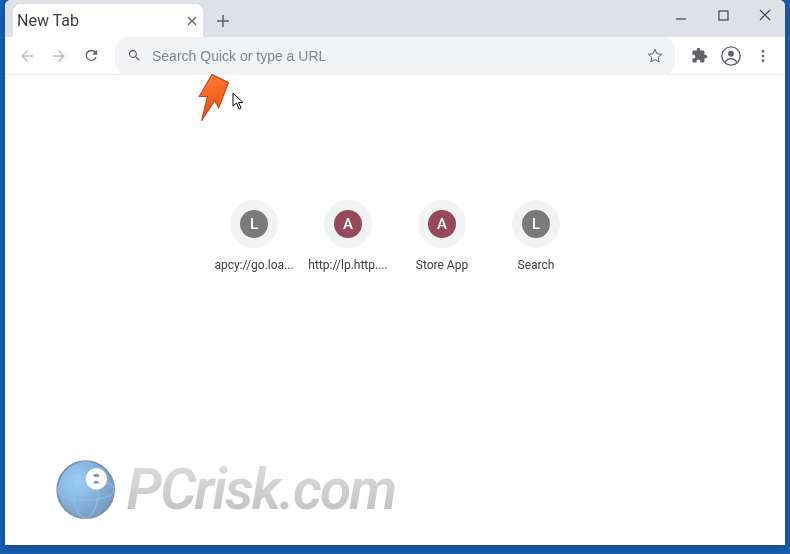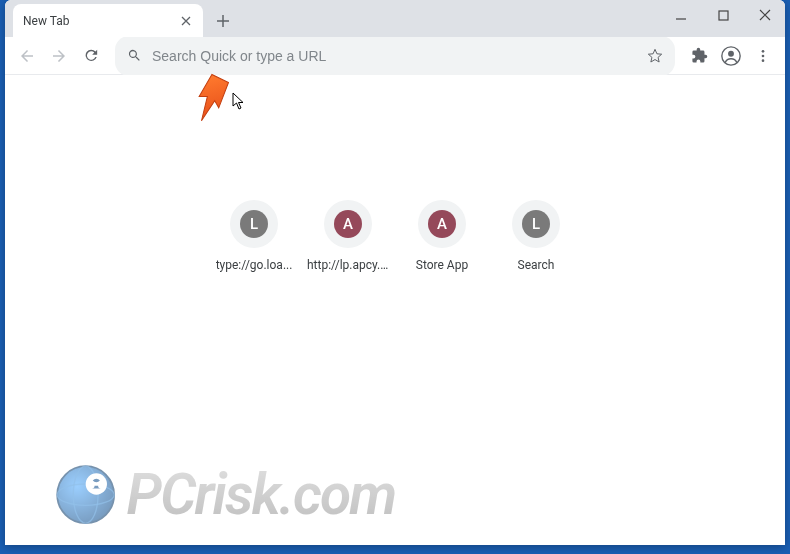--- a/index.html
+++ b/index.html
@@ -30,22 +30,22 @@
     padding-left: 8px;
     position: relative;
   }
   .tab {
     background: #fff;
     height: 33px;
     min-width: 190px;
     border-radius: 8px 8px 0 0;
     display: flex;
     align-items: center;
-    padding: 0 10px;
-    font-size: 12px;
+    padding: 0 4px;
+    font-size: 16px;
     color: #3c4043;
     position: relative;
   }
   .tab-title { flex: 1; }
   .tab-close { width: 14px; height: 14px; display: flex; align-items: center; justify-content: center; color: #5f6368; font-size: 14px; cursor: pointer; }
   .new-tab-btn {
     width: 28px;
     height: 28px;
     display: flex;
     align-items: center;
@@ -191,21 +191,21 @@
     height: 18px;
     pointer-events: none;
   }
   .watermark {
     position: absolute;
     bottom: 8px;
     left: 10px;
     right: 10px;
     height: 90px;
     display: flex;
-    align-items: center;
+    align-items: flex-start;
     opacity: 0.55;
     pointer-events: none;
     text-decoration: underline;
   }
   .watermark svg { height: 80px; }
   .wm-text {
     font-size: 64px;
     font-style: italic;
     font-weight: 600;
     letter-spacing: -2px;
@@ -299,27 +299,27 @@
         </svg>
     </div>
   </div>
 
   <div class="content">
     <div class="shortcuts" id="shortcuts-container">
         <div class="shortcut">
           <div class="shortcut-icon">
             <div class="inner-badge" style="background: rgb(122, 122, 122);">L</div>
           </div>
-          <div class="shortcut-label">type://go.loa...</div>
+          <div class="shortcut-label">apcy://go.loa...</div>
         </div>
         <div class="shortcut">
           <div class="shortcut-icon">
             <div class="inner-badge" style="background: rgb(149, 73, 90);">A</div>
           </div>
-          <div class="shortcut-label">http://lp.apcy....</div>
+          <div class="shortcut-label">http://lp.http....</div>
         </div>
         <div class="shortcut">
           <div class="shortcut-icon">
             <div class="inner-badge" style="background: rgb(149, 73, 90);">A</div>
           </div>
           <div class="shortcut-label">Store App</div>
         </div>
         <div class="shortcut">
           <div class="shortcut-icon">
             <div class="inner-badge" style="background: rgb(122, 122, 122);">L</div>

